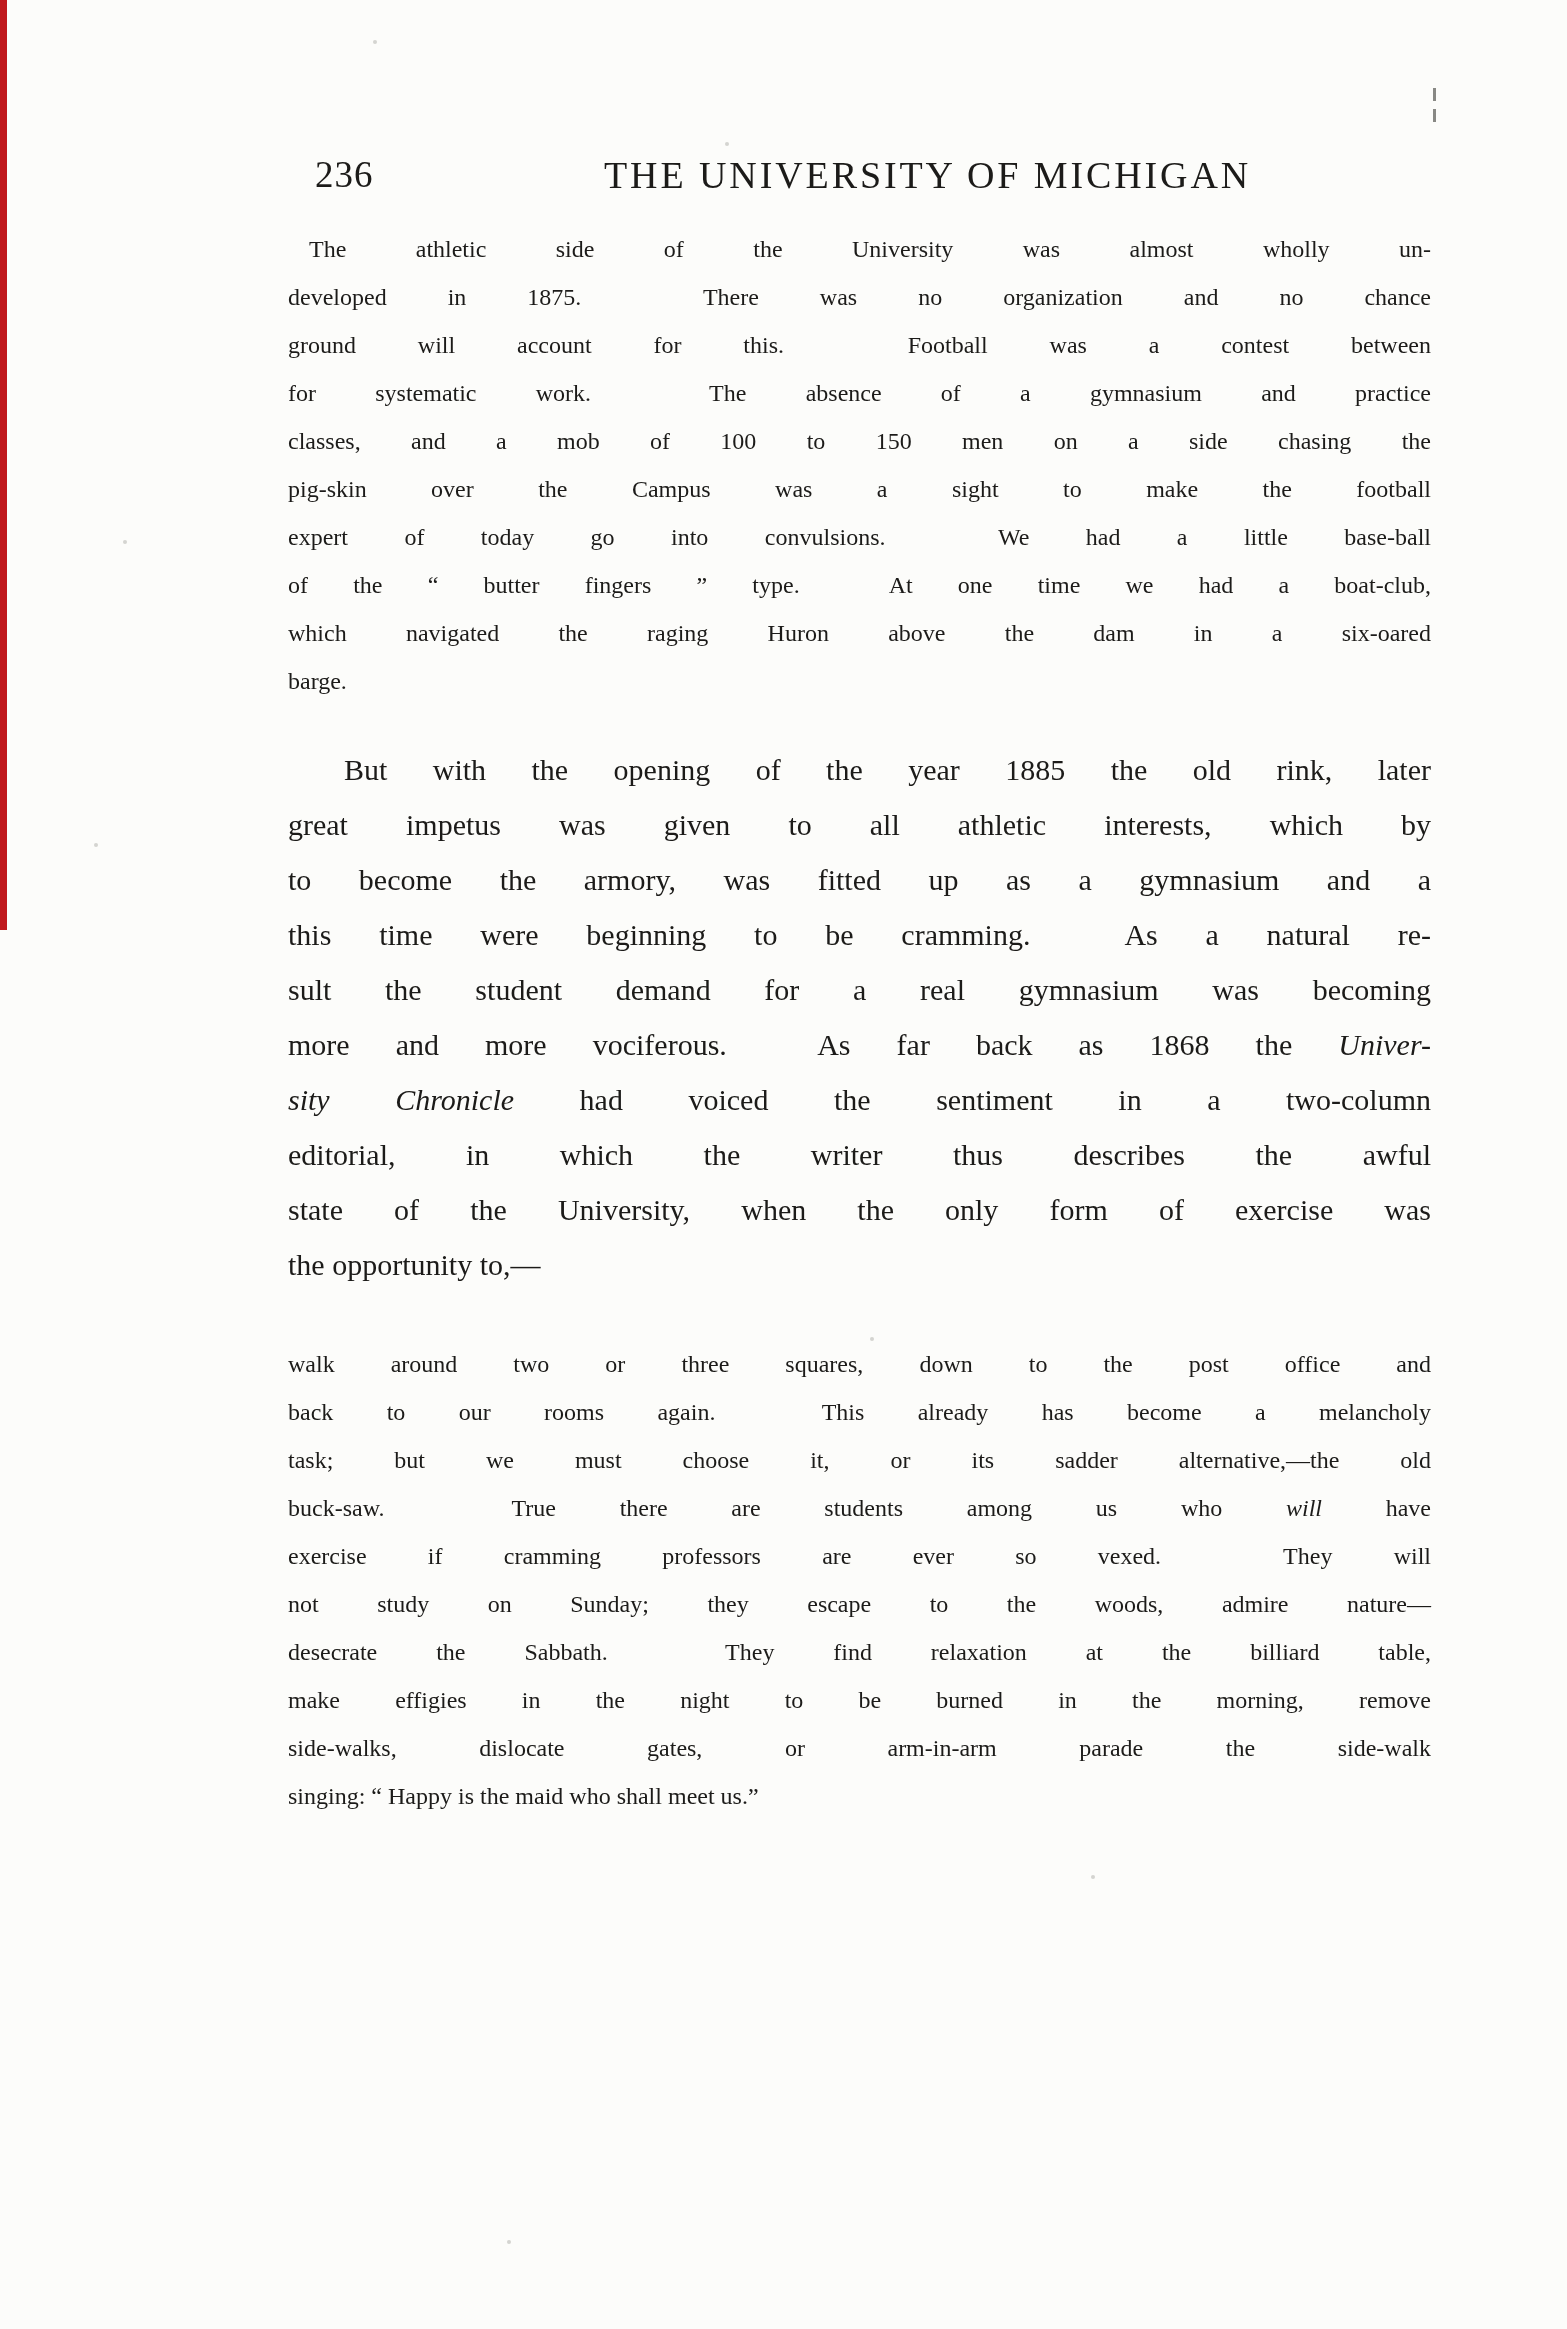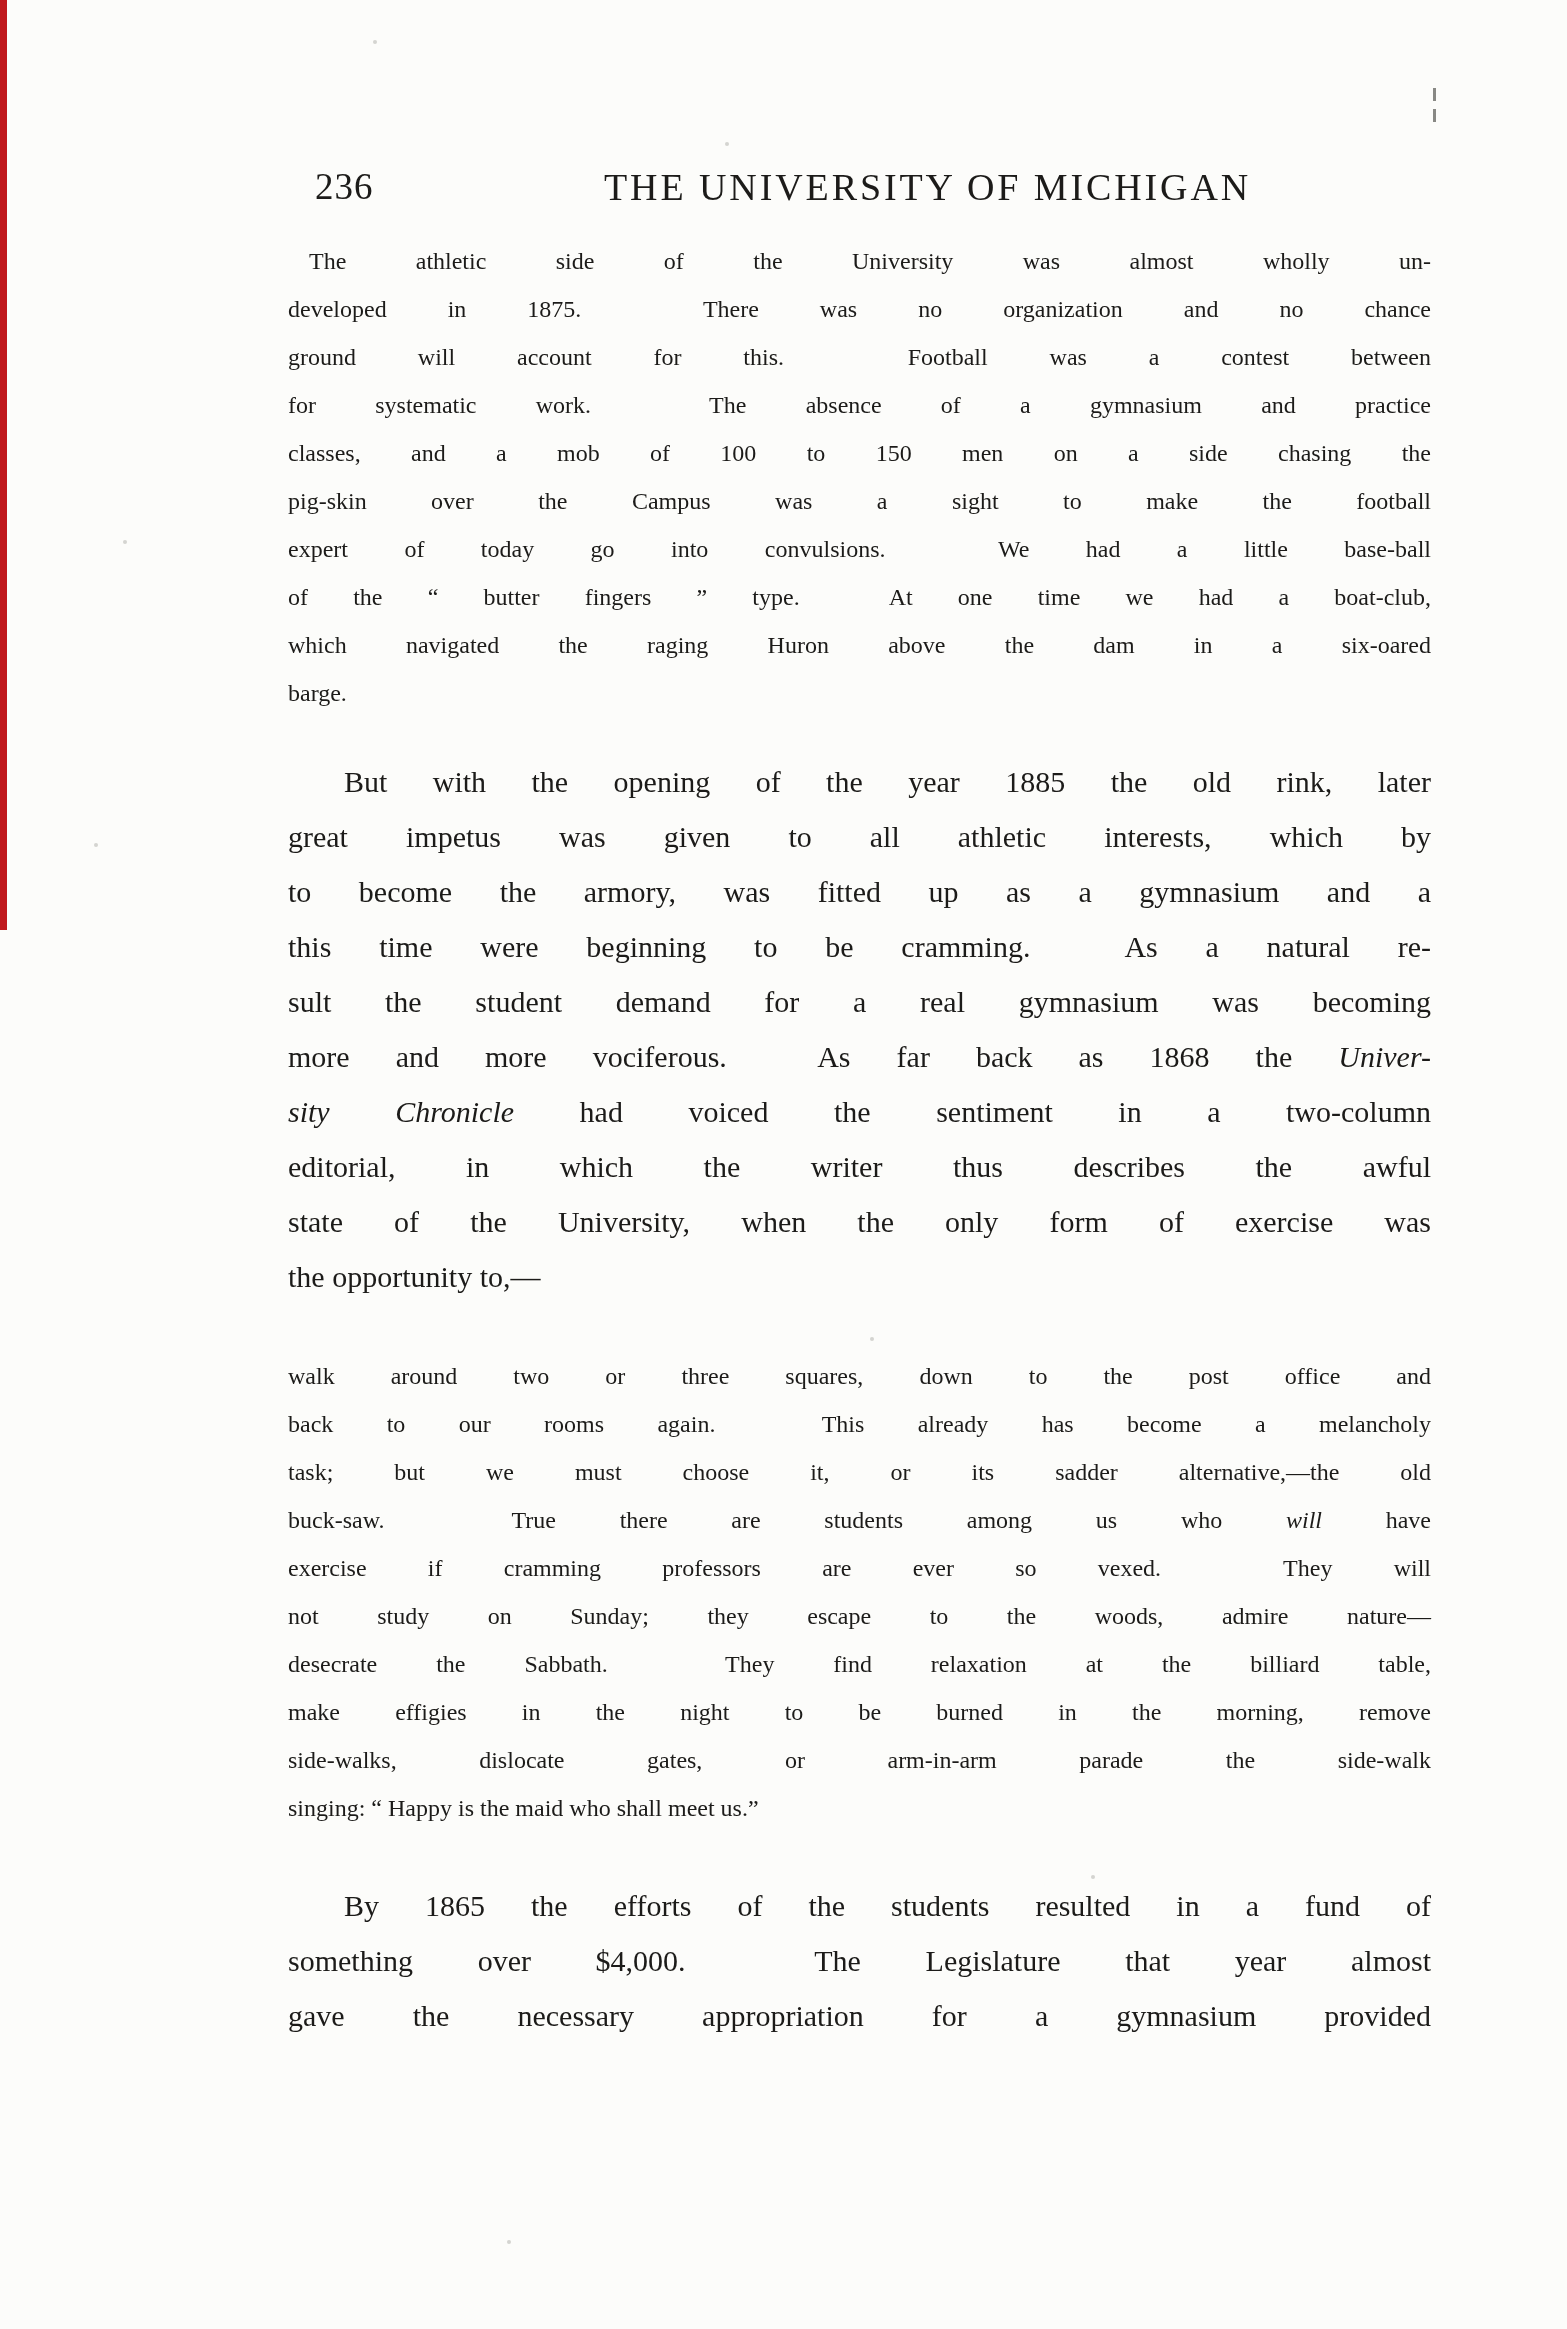--- a/index.html
+++ b/index.html
@@ -8,21 +8,21 @@
     width:1568px;height:2330px;
     background:#fcfcfa;
     overflow:hidden;
     font-family:"Liberation Serif","DejaVu Serif",serif;
     color:#1c1b19;
   }
   .binding-strip{
     position:absolute;left:0;top:0;width:6.7px;height:930px;
     background:#c0181c;
   }
-  .content{position:absolute;left:288px;top:12px;width:1143px;font-family:Liberation Serif, serif;}
+  .content{position:absolute;left:288px;top:0;width:1143px;font-family:Liberation Serif, serif;}
   .page-header{position:relative;margin-top:152px;height:46px;line-height:46px;}
   .page-num{position:absolute;left:27px;font-size:37px;letter-spacing:1px;}
   .page-title{position:absolute;left:277px;font-size:38px;letter-spacing:2.9px;white-space:nowrap;margin-left:39px;}
   .para{margin:0;}
   .line{
     white-space:pre-wrap;
     text-align:justify;
     text-align-last:justify;
   }
   .line.last{text-align-last:left;}
@@ -94,21 +94,16 @@
       <div class="line">task; but we must choose it, or its sadder alternative,—the old</div>
       <div class="line"><span>buck-saw.  True there are students among us who </span><em>will</em><span> have</span></div>
       <div class="line">exercise if cramming professors are ever so vexed.  They will</div>
       <div class="line">not study on Sunday; they escape to the woods, admire nature—</div>
       <div class="line">desecrate the Sabbath.  They find relaxation at the billiard table,</div>
       <div class="line">make effigies in the night to be burned in the morning, remove</div>
       <div class="line">side-walks, dislocate gates, or arm-in-arm parade the side-walk</div>
       <div class="line last">singing: “ Happy is the maid who shall meet us.”</div>
     </div>
 
-    <div class="para para3 large">
-      <div class="line indent-lg">By 1865 the efforts of the students resulted in a fund of</div>
-      <div class="line">something over $4,000.  The Legislature that year almost</div>
-      <div class="line">gave the necessary appropriation for a gymnasium provided</div>
-    </div>
 
   </div>
 </div>
 
 
 </body></html>

